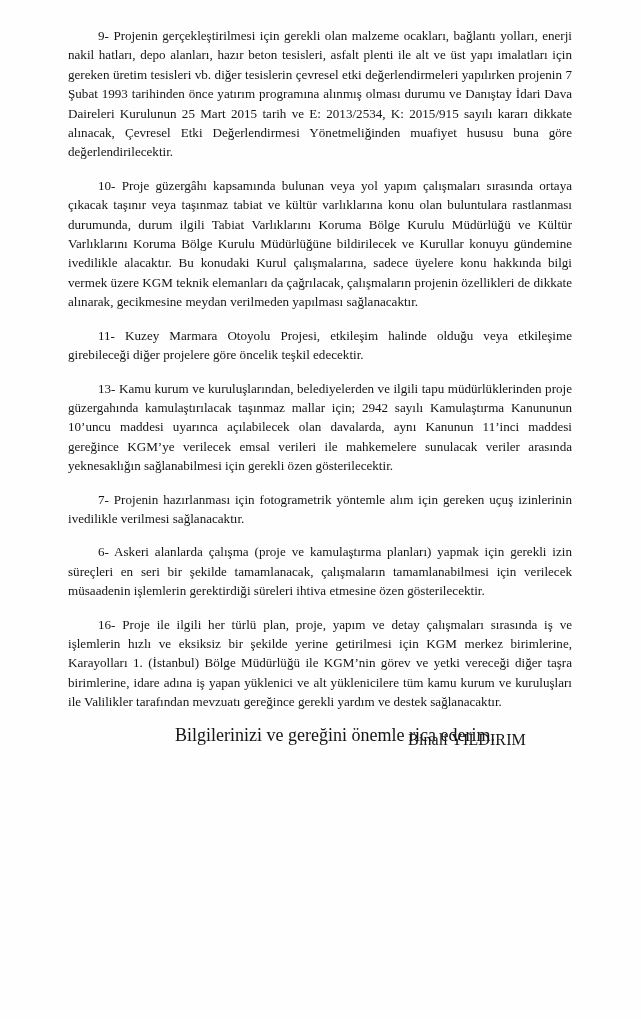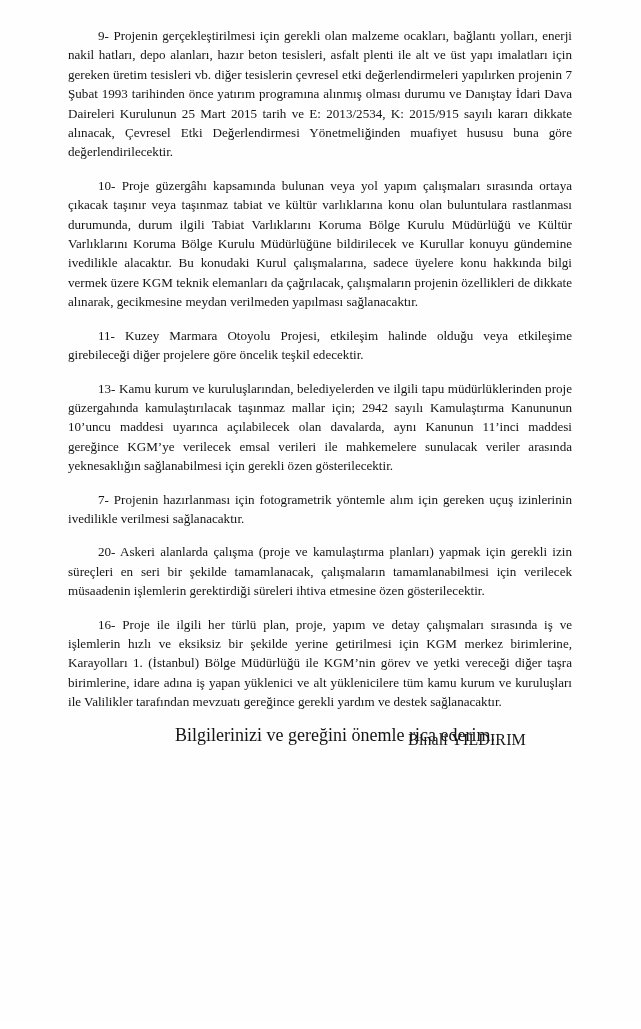--- a/index.html
+++ b/index.html
@@ -79,21 +79,21 @@
 
     <p class="para">10- Proje güzergâhı kapsamında bulunan veya yol yapım çalışmaları sırasında ortaya çıkacak taşınır veya taşınmaz tabiat ve kültür varlıklarına konu olan buluntulara rastlanması durumunda, durum ilgili Tabiat Varlıklarını Koruma Bölge Kurulu Müdürlüğü ve Kültür Varlıklarını Koruma Bölge Kurulu Müdürlüğüne bildirilecek ve Kurullar konuyu gündemine ivedilikle alacaktır. Bu konudaki Kurul çalışmalarına, sadece üyelere konu hakkında bilgi vermek üzere KGM teknik elemanları da çağrılacak, çalışmaların projenin özellikleri de dikkate alınarak, gecikmesine meydan verilmeden yapılması sağlanacaktır.</p>
 
     <p class="para">11- Kuzey Marmara Otoyolu Projesi, etkileşim halinde olduğu veya etkileşime girebileceği diğer projelere göre öncelik teşkil edecektir.</p>
 
 
     <p class="para">13- Kamu kurum ve kuruluşlarından, belediyelerden ve ilgili tapu müdürlüklerinden proje güzergahında kamulaştırılacak taşınmaz mallar için; 2942 sayılı Kamulaştırma Kanununun 10’uncu maddesi uyarınca açılabilecek olan davalarda, aynı Kanunun 11’inci maddesi gereğince KGM’ye verilecek emsal verileri ile mahkemelere sunulacak veriler arasında yeknesaklığın sağlanabilmesi için gerekli özen gösterilecektir.</p>
 
     <p class="para">7- Projenin hazırlanması için fotogrametrik yöntemle alım için gereken uçuş izinlerinin ivedilikle verilmesi sağlanacaktır.</p>
 
-    <p class="para">20- Askeri alanlarda çalışma (proje ve kamulaştırma planları) yapmak için gerekli izin süreçleri en seri bir şekilde tamamlanacak, çalışmaların tamamlanabilmesi için verilecek müsaadenin işlemlerin gerektirdiği süreleri ihtiva etmesine özen gösterilecektir.</p>
+    <p class="para">6- Askeri alanlarda çalışma (proje ve kamulaştırma planları) yapmak için gerekli izin süreçleri en seri bir şekilde tamamlanacak, çalışmaların tamamlanabilmesi için verilecek müsaadenin işlemlerin gerektirdiği süreleri ihtiva etmesine özen gösterilecektir.</p>
 
     <p class="para">16- Proje ile ilgili her türlü plan, proje, yapım ve detay çalışmaları sırasında iş ve işlemlerin hızlı ve eksiksiz bir şekilde yerine getirilmesi için KGM merkez birimlerine, Karayolları 1. (İstanbul) Bölge Müdürlüğü ile KGM’nin görev ve yetki vereceği diğer taşra birimlerine, idare adına iş yapan yüklenici ve alt yüklenicilere tüm kamu kurum ve kuruluşları  ile Valilikler tarafından mevzuatı gereğince gerekli yardım ve destek sağlanacaktır.</p>
 
     <p class="closing">Bilgilerinizi ve gereğini önemle rica ederim.</p>
 
   </div>
 
   <div id="signature-block">
     <span class="sig-name">Binali YILDIRIM</span>
   </div>

